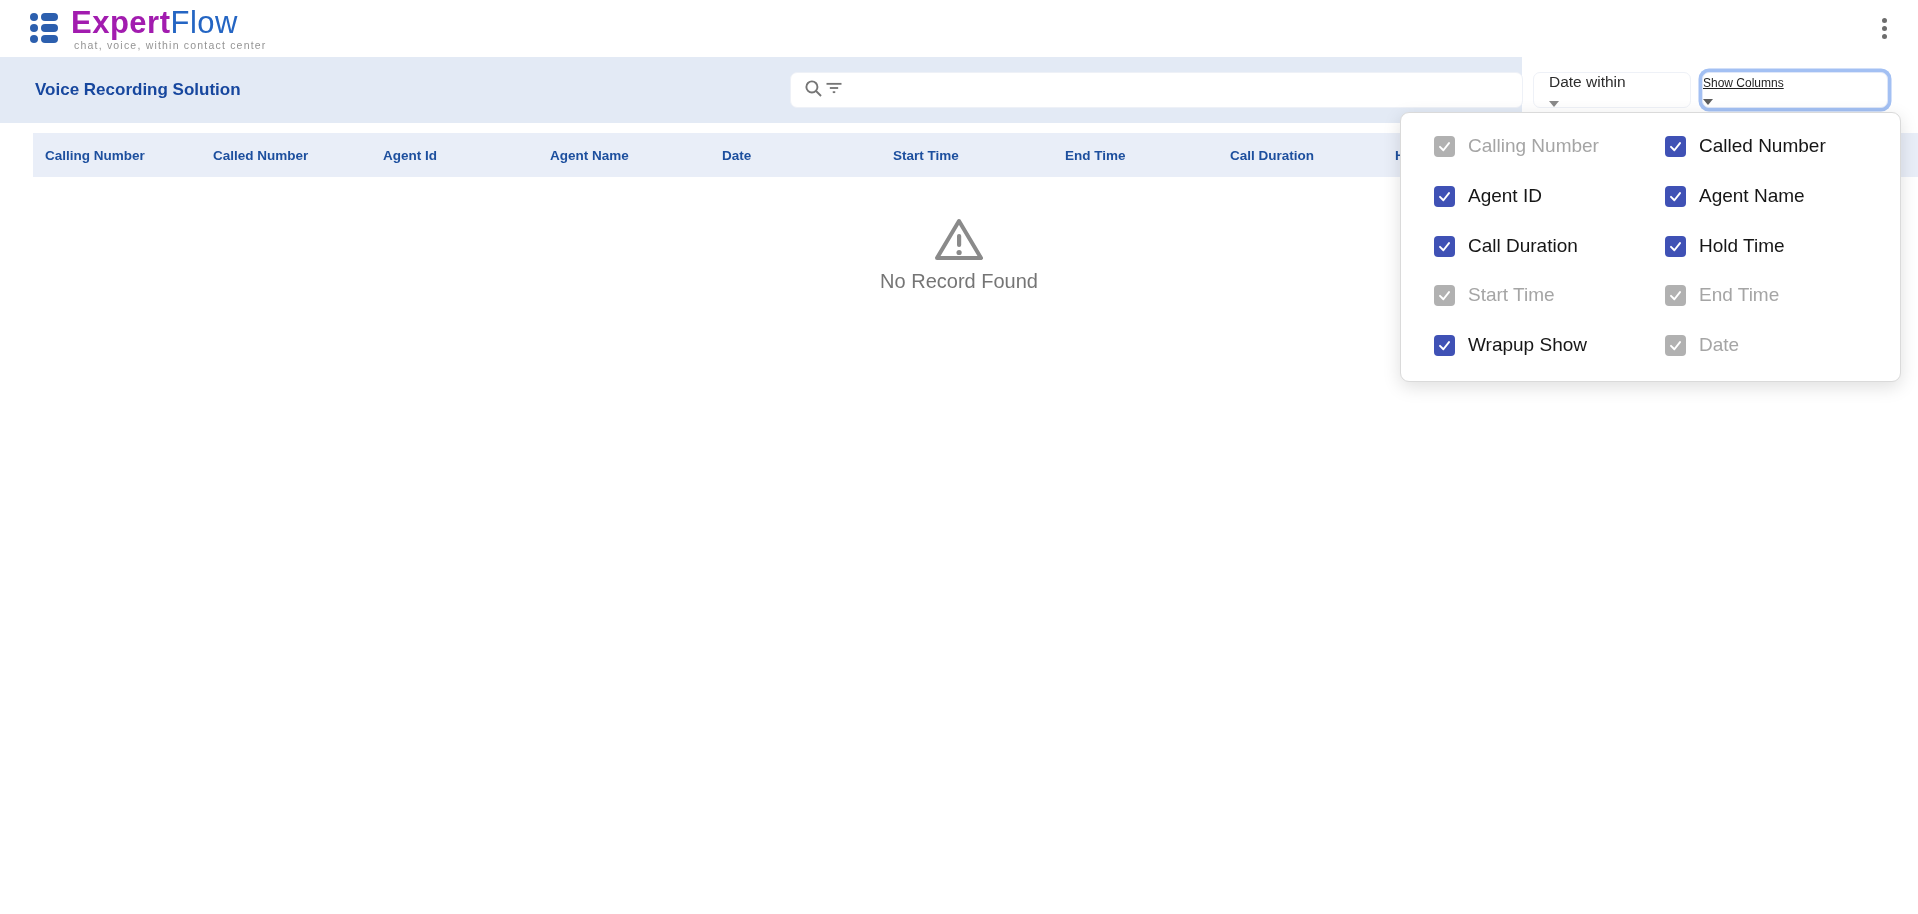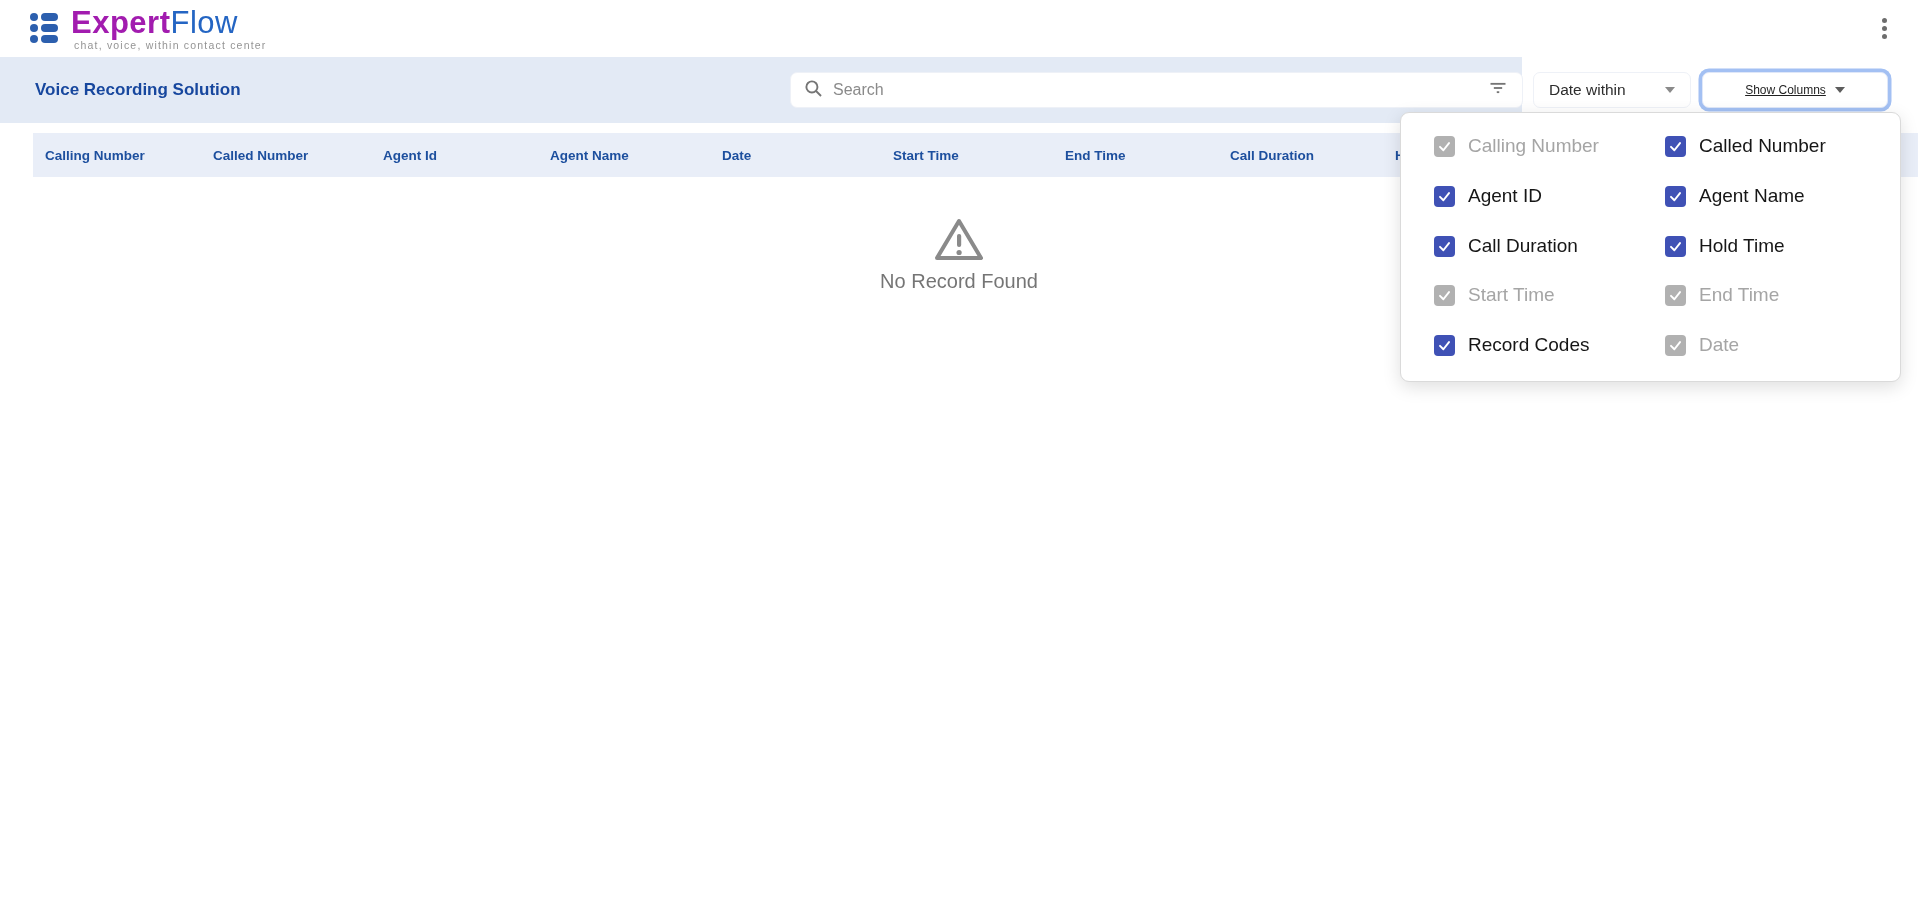--- a/index.html
+++ b/index.html
@@ -18,21 +18,21 @@
   .tagline{position:absolute;left:44px;top:32px;font-size:10.5px;color:#949494;letter-spacing:1.2px;white-space:nowrap;}
   .kebab{position:absolute;left:1871px;top:13px;width:26px;height:30px;display:flex;flex-direction:column;align-items:center;justify-content:center;gap:3px;cursor:pointer;}
   .kdot{width:5px;height:5px;border-radius:50%;background:#6d6d6d;}
 
   
   .band{position:absolute;left:0;top:57px;width:1522px;height:66px;background:#e3eaf5;}
   .page-title{position:absolute;left:35px;top:0;height:100%;display:flex;align-items:center;font-size:17px;font-weight:700;color:#17479e;}
   .search-box{position:absolute;left:790px;top:15px;width:733px;height:36px;background:#fff;border:1px solid #eef1f7;border-radius:7px;box-sizing:border-box;display:flex;align-items:center;padding:0 13px;}
   .search-box input{border:none;outline:none;flex:1;font-size:16px;color:#333;font-family:"Liberation Sans",sans-serif;background:transparent;margin-left:8px;}
   .search-box input::placeholder{color:#8a8a8a;}
-  .mini-btn{position:absolute;top:15px;height:36px;background:#fff;border:1px solid #eef1f7;border-radius:7px;box-sizing:border-box;display:flex;align-items:center;cursor:pointer;}
+  .mini-btn{position:absolute;top:15px;height:36px;background:#fff;border:1px solid #eef1f7;border-radius:7px;box-sizing:border-box;display:flex;align-items:flex-start;cursor:pointer;flex-direction:column;}
   .date-box{left:1533px;width:158px;justify-content:space-between;padding:0 15px;}
   .date-box .lbl{font-size:15.5px;color:#2d2d2d;}
   .show-cols{left:1702px;width:186px;justify-content:center;gap:9px;box-shadow:0 0 0 3.5px #a3c0f3;border-color:#dfe7f8;}
   .show-cols .lbl{font-size:12px;color:#1f1f1f;text-decoration:underline;}
   .caret{width:0;height:0;border-left:5px solid transparent;border-right:5px solid transparent;border-top:6px solid #5d5d5d;}
   .date-box .caret{border-top-color:#8a8a8a;}
 
   
   .theader{position:absolute;left:33px;top:133px;width:1885px;height:44px;background:#e9eef8;}
   .hcell{position:absolute;top:0;height:100%;display:flex;align-items:center;font-size:13.5px;font-weight:700;color:#1d4f9e;white-space:nowrap;}
@@ -86,21 +86,20 @@
   <div class="band">
     <div class="page-title">Voice Recording Solution</div>
 
     <div class="search-box">
       <span class="icon-gray">
         <svg width="19" height="19" viewBox="0 0 24 24" fill="none" stroke="#757575" stroke-width="2.4">
             <circle cx="10" cy="10" r="7"></circle>
             <line x1="15.2" y1="15.2" x2="21.5" y2="21.5"></line>
           </svg>
       </span>
-      <input type="text" placeholder="Search" style="">
       <span class="icon-gray" style="cursor:pointer;">
         <svg width="22" height="20" viewBox="0 0 24 24" fill="none" stroke="#757575" stroke-width="2.2">
             <line x1="3" y1="7" x2="21" y2="7"></line>
             <line x1="7" y1="12" x2="17" y2="12"></line>
             <line x1="10.5" y1="17" x2="13.5" y2="17"></line>
           </svg>
       </span>
     </div>
 
     <div class="mini-btn date-box">
@@ -208,21 +207,21 @@
         </span>
       <span class="opt-label dis">End Time</span>
     </label>
 
     <label class="opt" style="left:33px;top:220px">
       <span class="cb">
           <svg width="15" height="15" viewBox="0 0 20 20" fill="none" stroke="#fff" stroke-width="2.6" stroke-linecap="round" stroke-linejoin="round">
             <polyline points="4,10.5 8.5,15 16,5.5"></polyline>
           </svg>
         </span>
-      <span class="opt-label">Record Codes</span>
+      <span class="opt-label">Wrapup Show</span>
     </label>
 
     <label class="opt" style="left:264px;top:220px">
       <span class="cb off">
           <svg width="15" height="15" viewBox="0 0 20 20" fill="none" stroke="#fff" stroke-width="2.6" stroke-linecap="round" stroke-linejoin="round">
             <polyline points="4,10.5 8.5,15 16,5.5"></polyline>
           </svg>
         </span>
       <span class="opt-label dis">Date</span>
     </label>

